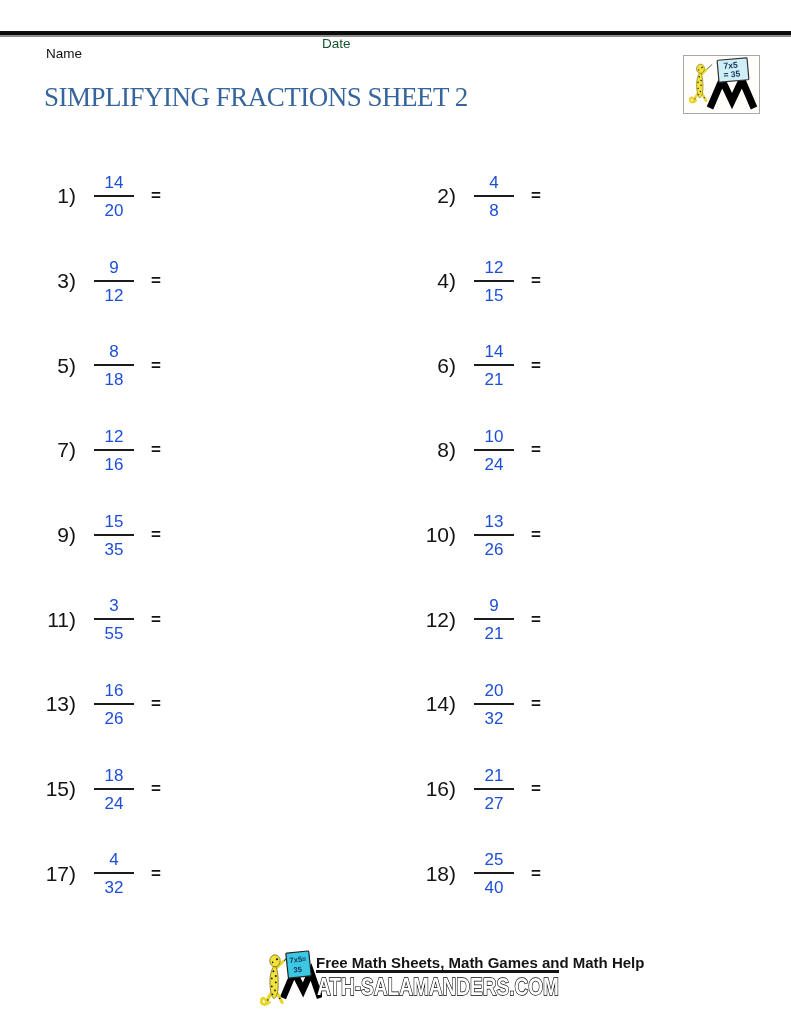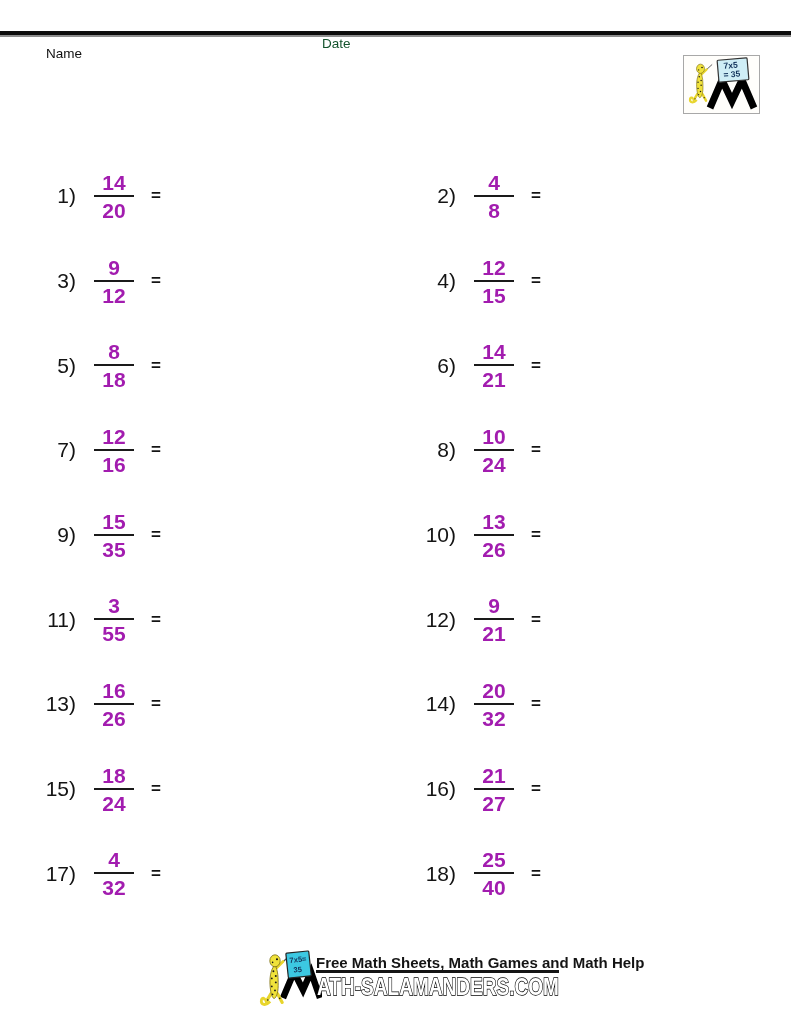--- a/index.html
+++ b/index.html
@@ -12,21 +12,21 @@
   .page-title{position:absolute;left:44px;top:82px;font-family:"Liberation Serif", serif;
         font-size:27px;letter-spacing:-0.5px;color:#35659c;white-space:nowrap;}
   .page-subtitle{position:absolute;left:45px;top:119px;font-size:18px;color:#161616;white-space:nowrap;}
   .header-logo{position:absolute;left:683px;top:55px;width:75px;height:57px;
         border:1.5px solid #a8a8a8;background:#fffefb;box-sizing:content-box;}
   .problems-grid{position:absolute;left:40px;top:154px;width:740px;display:grid;
         grid-template-columns:380px 340px;grid-auto-rows:84.7px;}
   .problem{display:flex;align-items:center;height:100%;}
   .p-num{width:36px;text-align:right;font-size:21px;color:#141414;flex:none;}
   .frac{display:flex;flex-direction:column;align-items:center;min-width:40px;margin-left:18px;flex:none;}
-  .frac-top,.frac-bot{font-weight:bold;font-size:21px;line-height:21px;padding:0 2px;color:#a21caf;}
+  .frac-top,.frac-bot{font-weight:normal;font-size:17px;line-height:21px;padding:0 2px;color:#1d4ed8;}
   .frac-top{margin-bottom:2px;}
   .frac-bot{margin-top:3px;}
   .fbar{align-self:stretch;height:2px;background:#1a1a1a;}
   .eq{margin-left:17px;font-size:17px;font-weight:bold;color:#141414;}
   .footer-logo{position:absolute;left:256px;top:946px;width:66px;height:68px;}
   .footer-tagline{position:absolute;left:316px;top:954px;width:243px;text-align:center;
         font-size:15px;font-weight:bold;white-space:nowrap;color:#141414;}
   .footer-rule{position:absolute;left:316px;top:970px;width:243px;height:2.5px;background:#141414;}
   .footer-site{position:absolute;left:316px;top:973px;width:250px;height:28px;}
   .hidden-defs{position:absolute;width:0;height:0;overflow:hidden;}
@@ -72,20 +72,21 @@
       </g>
       <use href="#salamander" x="0" y="0" width="25" height="43" transform="translate(4,6)"></use>
       <g transform="rotate(-5 49 14)">
         <rect x="34" y="3" width="30" height="22" rx="1" fill="#cfeef6" stroke="#333" stroke-width="1.2"></rect>
         <text x="40" y="12" font-size="8.5" font-weight="bold" fill="#13345c" font-family="Liberation Sans, sans-serif">7x5</text>
         <text x="39" y="21" font-size="8.5" font-weight="bold" fill="#13345c" font-family="Liberation Sans, sans-serif">= 35</text>
       </g>
     </svg>
   </div>
 
+  <div class="page-title">SIMPLIFYING FRACTIONS SHEET 2</div>
 
   <div class="problems-grid">
       <div class="problem">
         <div class="p-num">1)</div>
         <div class="frac">
           <div class="frac-top">14</div>
           <div class="fbar"></div>
           <div class="frac-bot">20</div>
         </div>
         <div class="eq">=</div>

